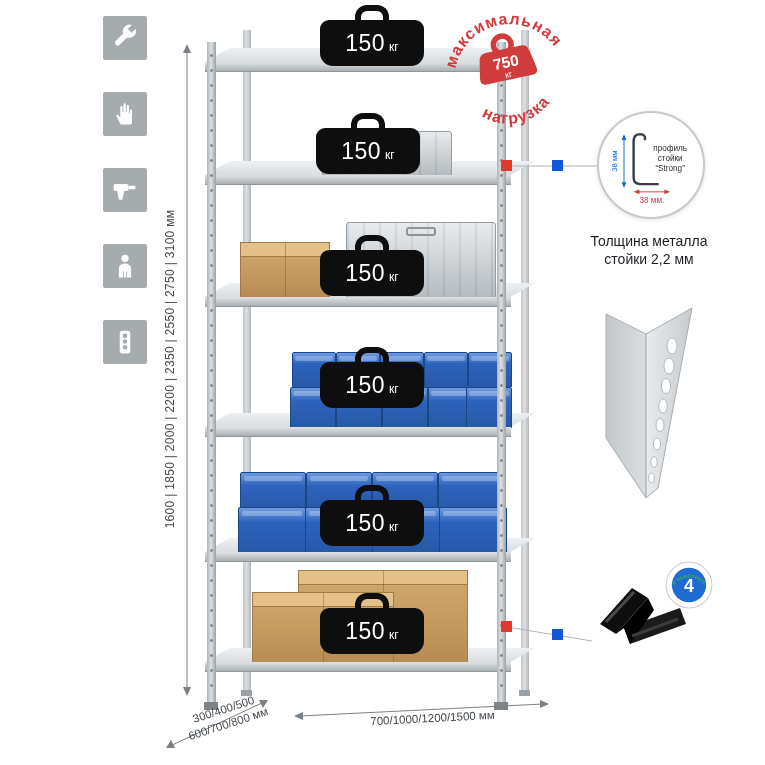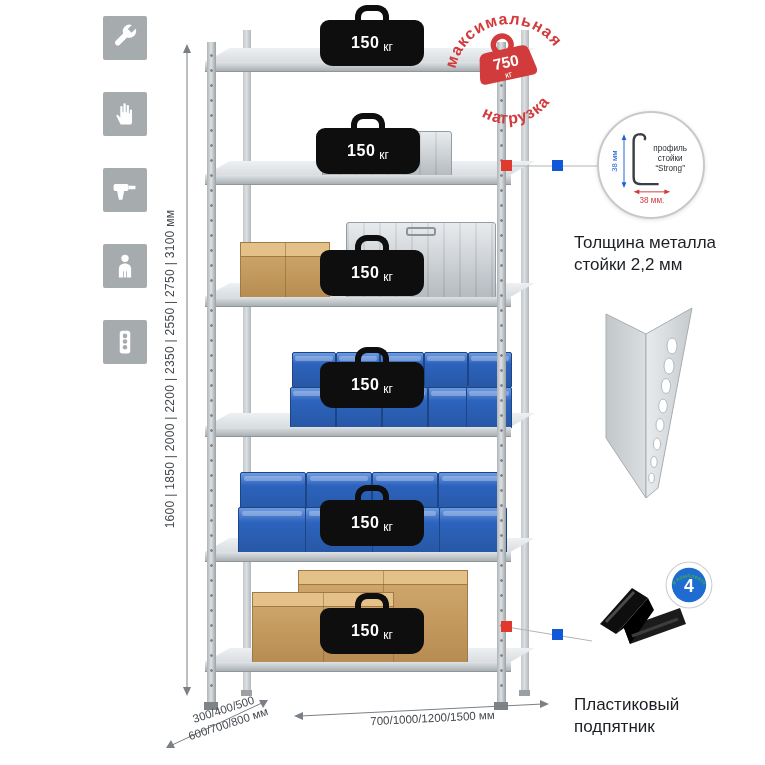--- a/index.html
+++ b/index.html
@@ -27,31 +27,31 @@
         background-image:repeating-linear-gradient(90deg,rgba(0,0,0,.07) 0 2px,transparent 2px 16px),linear-gradient(180deg,#e8ebee,#b4babe);}
   .case::before{content:"";position:absolute;left:40%;right:40%;top:4px;height:5px;border:2px solid #8d9499;border-radius:3px;}
   .bin{position:absolute;border-radius:2px;border:1px solid #1c4587;z-index:2;
        background:linear-gradient(180deg,#6d9be0 0%,#2d63bd 32%,#2758a5 100%);}
   .bin::before{content:"";position:absolute;left:4%;right:4%;top:3px;height:5px;background:rgba(255,255,255,.28);border-radius:2px;}
   
   .weight{position:absolute;width:104px;height:46px;background:#0e0e0e;border-radius:9px 9px 13px 13px;z-index:5;
           display:flex;align-items:center;justify-content:center;gap:4px;color:#fff;}
   .weight::before{content:"";position:absolute;top:-15px;left:50%;transform:translateX(-50%);
                   width:22px;height:16px;border:6px solid #0e0e0e;border-bottom:none;border-radius:12px 12px 0 0;}
-  .weight .v{font-size:16px;font-weight:bold;letter-spacing:.5px;}
+  .weight .v{font-size:23px;font-weight:normal;letter-spacing:.5px;}
   .weight .u{font-size:12px;margin-top:7px;}
   
   .stamp{position:absolute;left:436px;top:0;width:144px;height:144px;transform:rotate(-12deg);z-index:6;}
   
   .sq{position:absolute;width:11px;height:11px;z-index:7;}
   .sq.red{background:#e0392e;} .sq.blue{background:#1257d8;}
   
   .profile-circle{position:absolute;left:597px;top:111px;width:104px;height:104px;border-radius:50%;
                   background:#fff;border:2px solid #c6cacd;box-shadow:0 1px 4px rgba(0,0,0,.12);z-index:6;}
-  .caption{position:absolute;width:150px;text-align:left;font-size:17px;color:#1b1f23;line-height:1.3;z-index:6;}
+  .caption{position:absolute;width:150px;text-align:center;font-size:14px;color:#1b1f23;line-height:1.3;z-index:6;}
   .caption span{display:block;}
   .angle-post{position:absolute;left:588px;top:298px;z-index:6;}
   .foot-img{position:absolute;left:584px;top:566px;z-index:6;}
   .kit-badge{position:absolute;left:664px;top:560px;z-index:7;}
   
   .dim-v-label{position:absolute;left:-159px;top:361px;width:660px;height:16px;text-align:center;
                transform:rotate(-90deg);font-size:12px;color:#43484d;letter-spacing:.3px;z-index:5;}
   .dim-depth{position:absolute;left:140px;top:702px;width:172px;text-align:center;transform:rotate(-18deg);
              font-size:11.5px;color:#43484d;line-height:1.3;z-index:5;}
   .dim-depth span{display:block;}
@@ -263,24 +263,20 @@
     <defs>
         <path id="badgeArc" d="M7 29 A18 18 0 0 1 41 29"></path>
       </defs>
     <circle cx="24" cy="24" r="22" fill="#fff" stroke="#c9cdd0" stroke-width="1"></circle>
     <circle cx="24" cy="24" r="16.5" fill="#1e6bd2"></circle>
     <text x="24" y="31" text-anchor="middle" font-size="17" font-weight="bold" fill="#fff">4</text>
     <text font-size="5.5" fill="#3fae49" font-weight="bold">
       <textPath href="#badgeArc" startOffset="50%" text-anchor="middle">в комплекте</textPath>
     </text>
   </svg>
-  <div class="caption" style="left:574px;top:694px">
-    <span>Пластиковый</span>
-    <span>подпятник</span>
-  </div>
 
   <div class="dim-v-label">
     <span>1600 | 1850 | 2000 | 2200 | 2350 | 2550 | 2750 | 3100 мм</span>
   </div>
   <div class="dim-depth">
     <span>300/400/500</span>
     <span>600/700/800 мм</span>
   </div>
   <div class="dim-width">
     <span>700/1000/1200/1500 мм</span>

